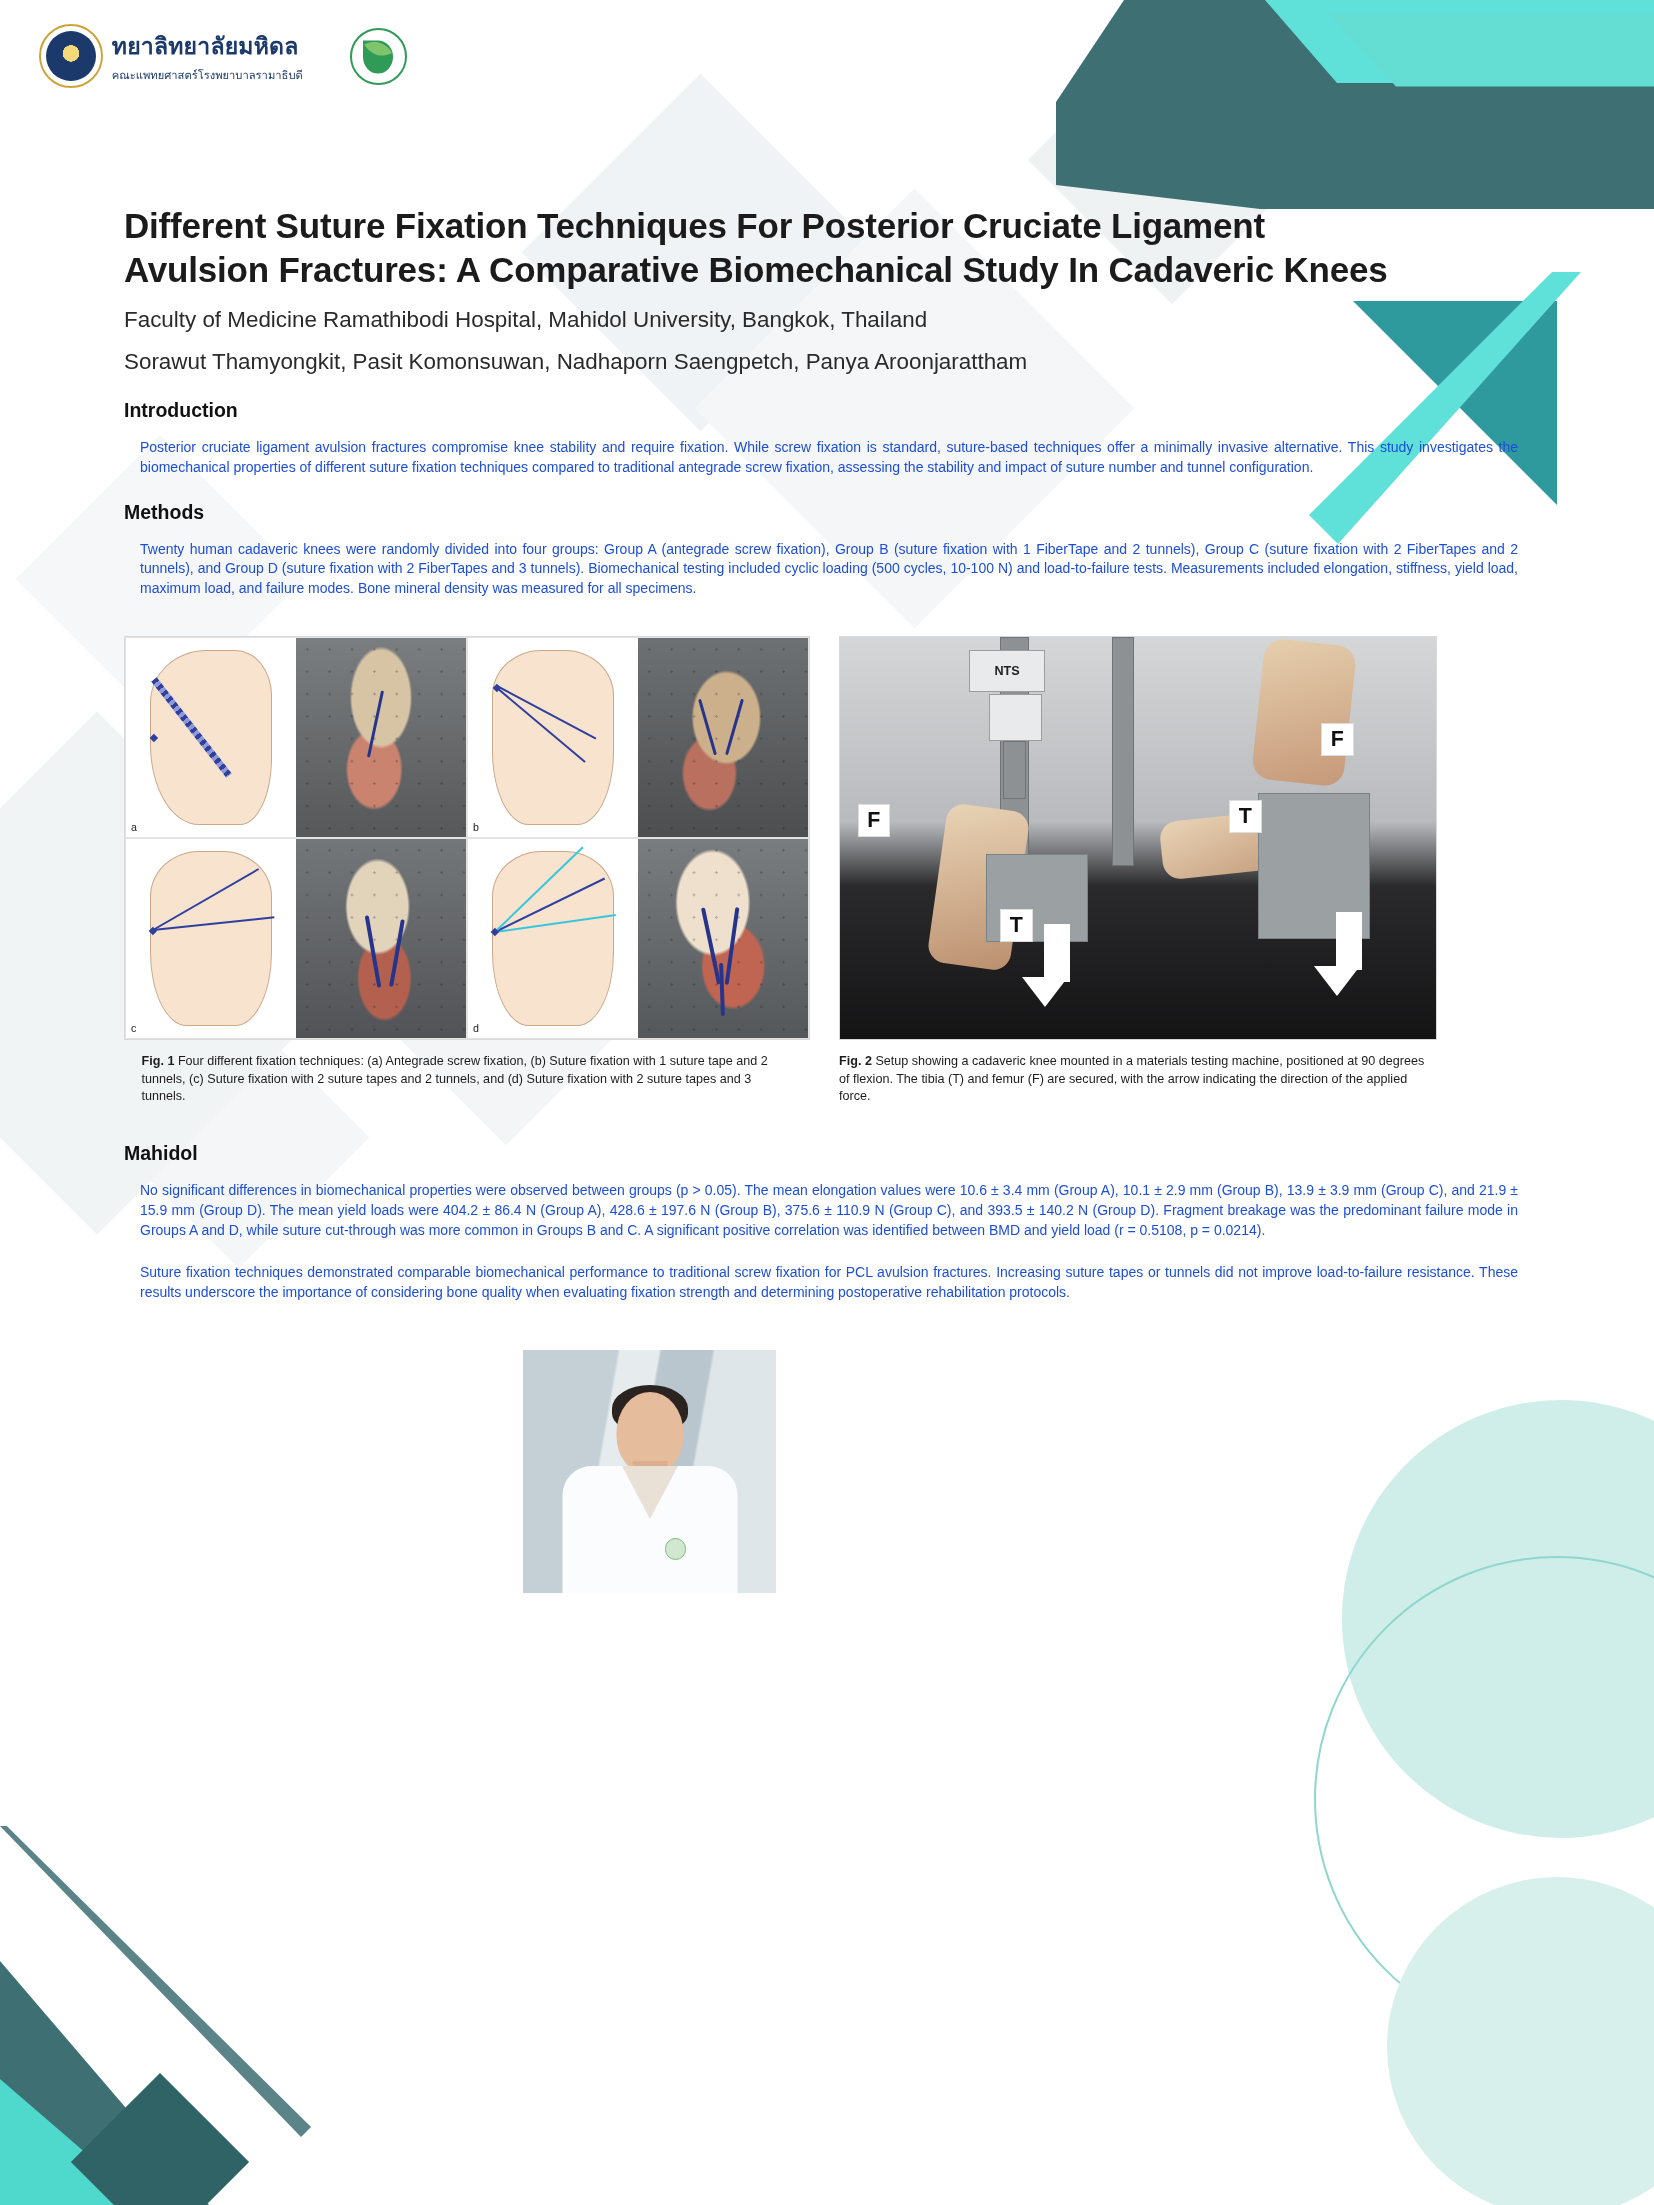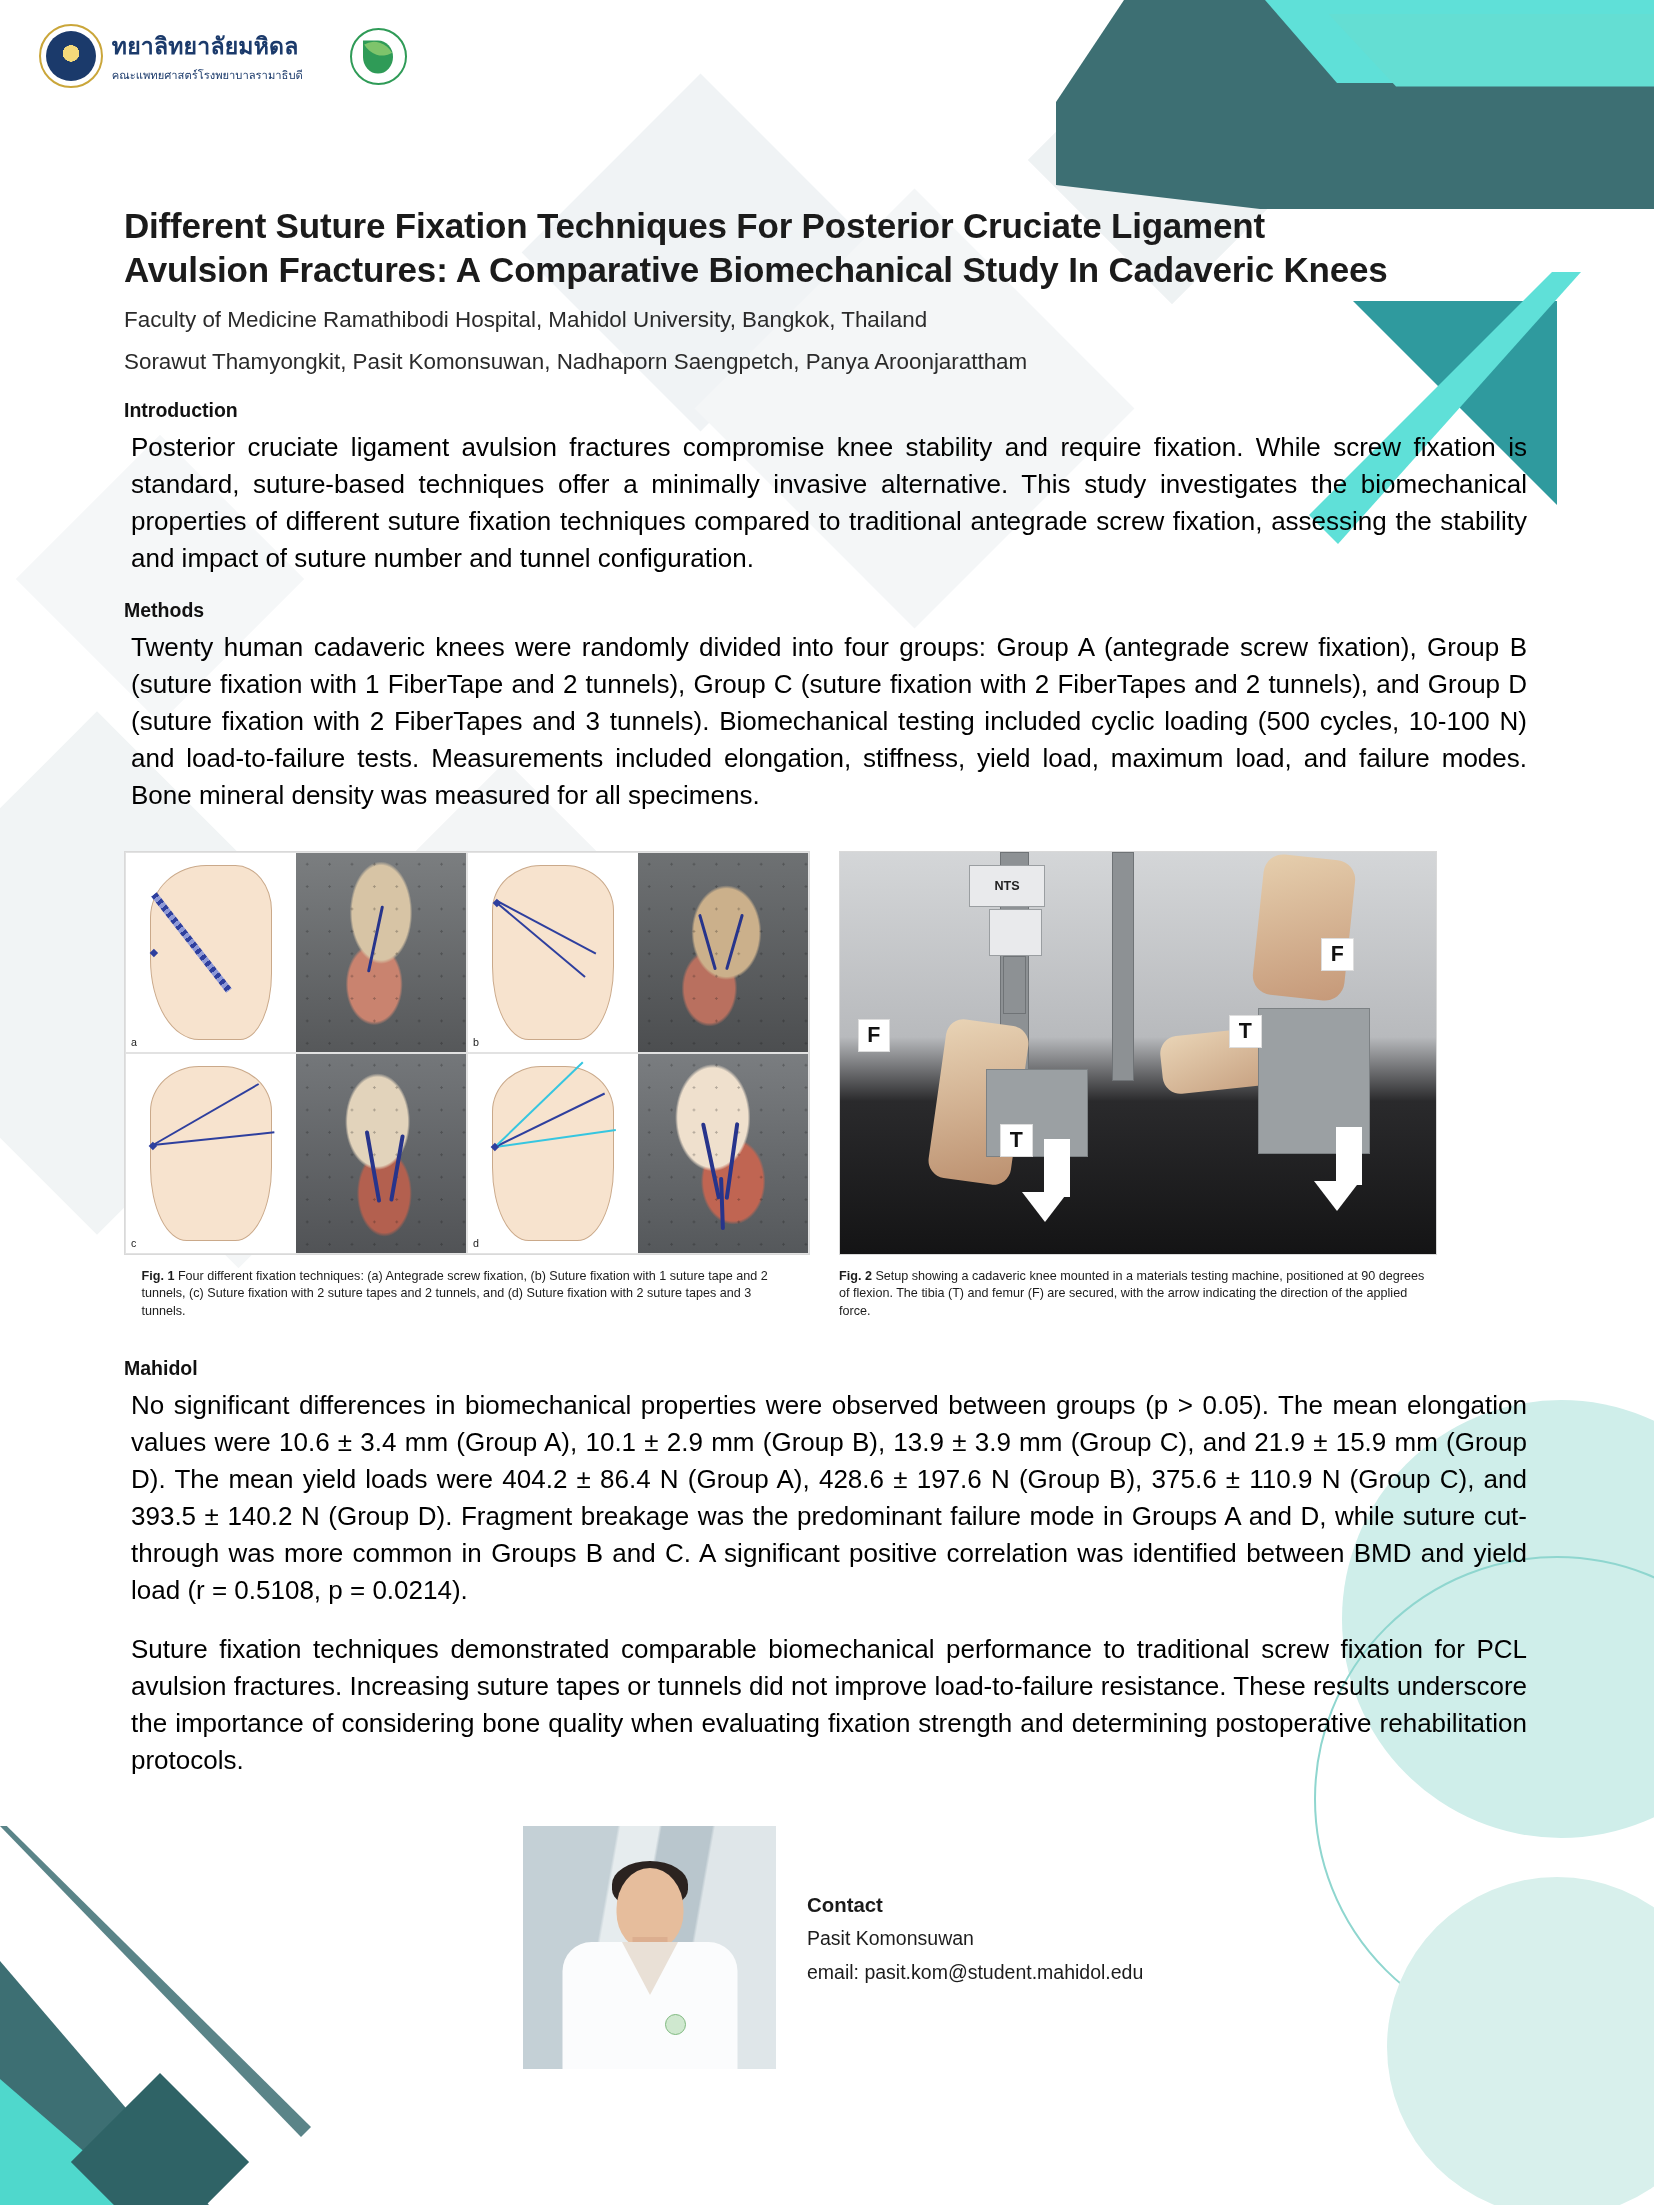--- a/index.html
+++ b/index.html
@@ -130,21 +130,21 @@
   }
   .authors {
     font-size:22.4px; line-height:1.33; margin-top:12.6px; color:#2a2a2a; font-weight:normal;
   }
 
   .section { margin-top:22.4px; }
   .section h2 {
     font-size:19.5px; font-weight:bold; margin:0 0 4.9px 0; color:#111;
   }
   .section p {
-    font-size:26px; line-height:1.42; margin:7px; text-align:justify; color:#000000;
+    font-size:14px; line-height:1.42; margin:16px; text-align:justify; color:#1d4ed8;
     max-width:1410px;
   }
 
   
   .figures { margin-top:37px; display:flex; gap:29px; align-items:flex-start; }
   .fig-col-1 { width:686px; }
   .fig-col-2 { width:598px; }
 
   .fig1-box { width:686px; height:404px; background:#fff; border:1px solid #d9d9d9; display:grid;
               grid-template-columns:1fr 1fr; grid-template-rows:1fr 1fr; }
@@ -421,22 +421,17 @@
     <div class="contact-wrap">
       <div class="portrait">
         <div class="wall"></div>
         <div class="hair"></div>
         <div class="head"></div>
         <div class="neck"></div>
         <div class="coat"></div>
         <div class="vee"></div>
         <div class="badge"></div>
       </div>
-      <div class="contact-text">
-        <h3>Contact</h3>
-        <p>Pasit Komonsuwan</p>
-        <p>email: pasit.kom@student.mahidol.edu</p>
-      </div>
     </div>
 
   </div>
 </div>
 
 
 </body></html>

